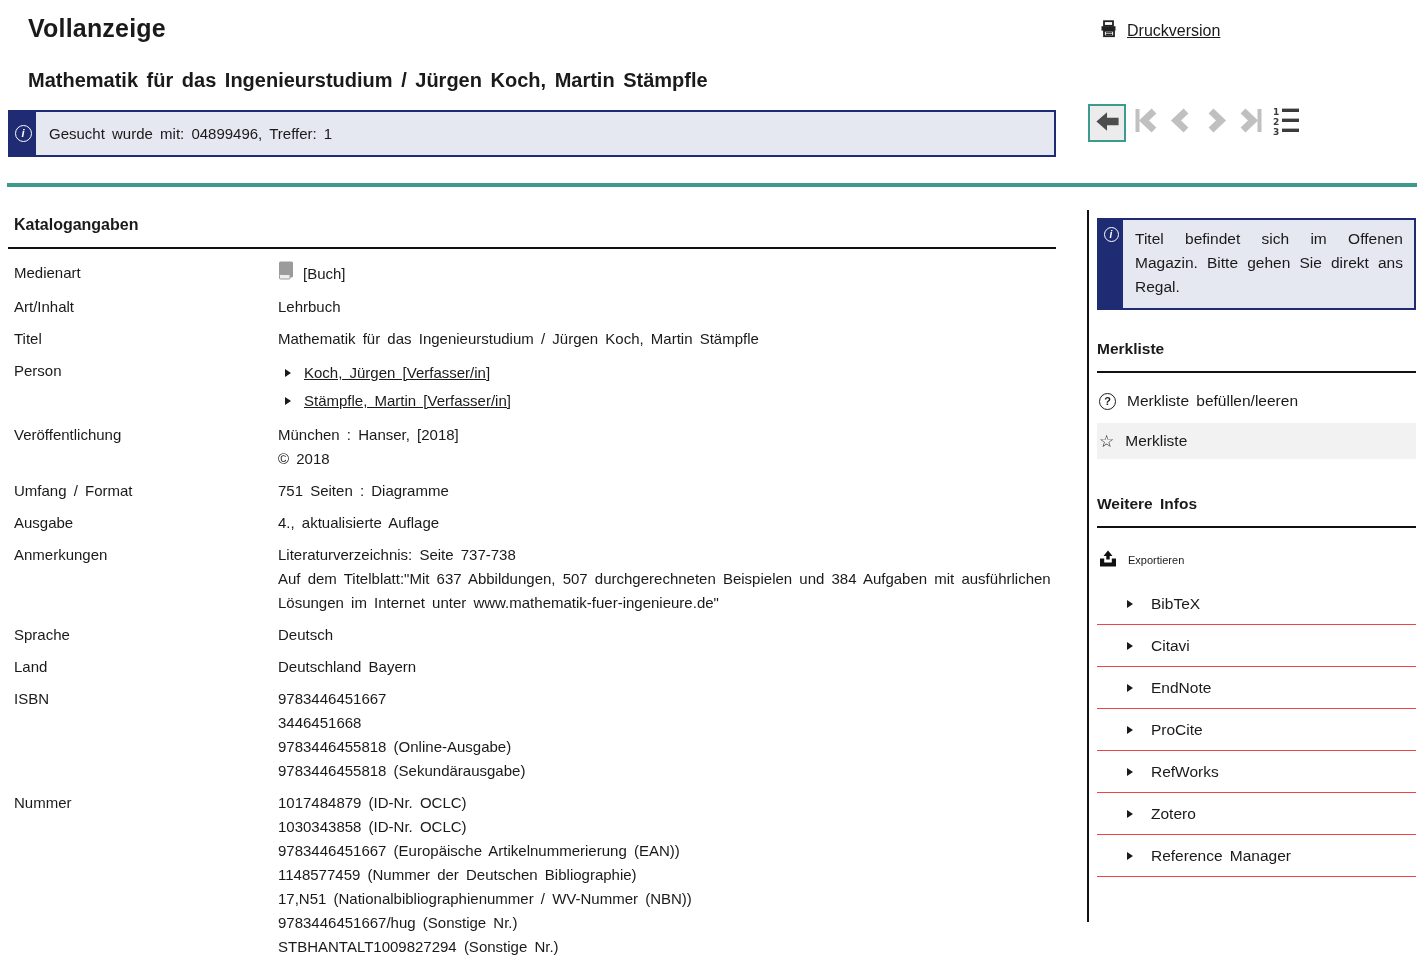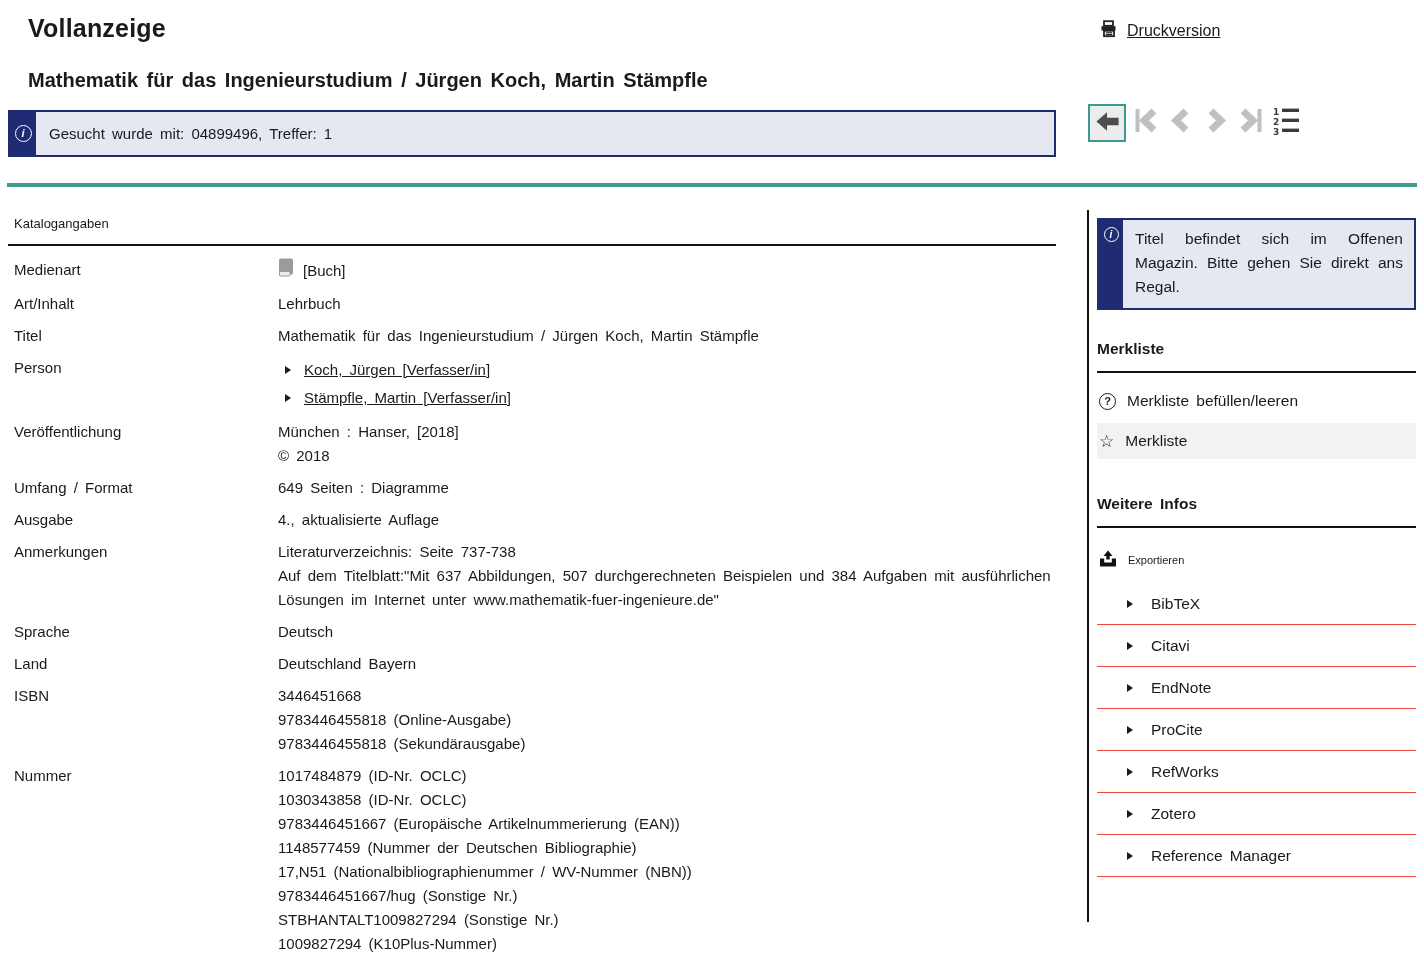--- a/index.html
+++ b/index.html
@@ -24,21 +24,21 @@
 
   
   .nav-toolbar { position:absolute; left:1088px; top:104px; display:flex; align-items:center; gap:5px; }
   .nav-btn { width:30px; height:30px; display:flex; align-items:center; justify-content:center; cursor:pointer; }
   .nav-btn.back { width:38px; height:38px; border:2px solid #3d9a8e; background:#ececec; }
 
   .teal-rule { position:absolute; left:7px; right:7px; top:183px; height:4px; background:#3d9a8e; }
 
   
   .main { position:absolute; left:8px; top:206px; width:1048px; }
-  .section-head { font-size:13px; font-weight:normal; padding:10px 0 13px 6px; border-bottom:2px solid #111; }
+  .section-head { font-size:16px; font-weight:bold; padding:10px 0 13px 6px; border-bottom:2px solid #111; }
   .rows { padding:12px 0 0 6px; }
   .row { display:flex; margin-bottom:8px; }
   .row-label { width:264px; flex:none; font-size:15px; line-height:24px; }
   .row-value { flex:1; font-size:15px; line-height:24px; }
   .vl { line-height:24px; }
   .media-line { display:flex; align-items:center; gap:9px; }
   .link-line { display:flex; align-items:center; gap:13px; padding-left:7px; height:28px; }
   .plink { color:#1a1a1a; text-decoration:underline; cursor:pointer; }
 
   .tri { width:0; height:0; border-left:6px solid #1a1a1a; border-top:4.5px solid transparent;
@@ -200,21 +200,21 @@
         <div class="row-label">Veröffentlichung</div>
         <div class="row-value">
           <div class="vl">München : Hanser, [2018]</div>
           <div class="vl">© 2018</div>
         </div>
       </div>
 
       <div class="row">
         <div class="row-label">Umfang / Format</div>
         <div class="row-value">
-            <div class="vl">649 Seiten : Diagramme</div>
+            <div class="vl">751 Seiten : Diagramme</div>
           </div>
       </div>
 
       <div class="row">
         <div class="row-label">Ausgabe</div>
         <div class="row-value">
             <div class="vl">4., aktualisierte Auflage</div>
           </div>
       </div>
 
@@ -236,20 +236,21 @@
       <div class="row">
         <div class="row-label">Land</div>
         <div class="row-value">
             <div class="vl">Deutschland Bayern</div>
           </div>
       </div>
 
       <div class="row">
         <div class="row-label">ISBN</div>
         <div class="row-value">
+          <div class="vl">9783446451667</div>
           <div class="vl">3446451668</div>
           <div class="vl">9783446455818 (Online-Ausgabe)</div>
           <div class="vl">9783446455818 (Sekundärausgabe)</div>
         </div>
       </div>
 
       <div class="row">
         <div class="row-label">Nummer</div>
         <div class="row-value">
           <div class="vl">1017484879 (ID-Nr. OCLC)</div>

